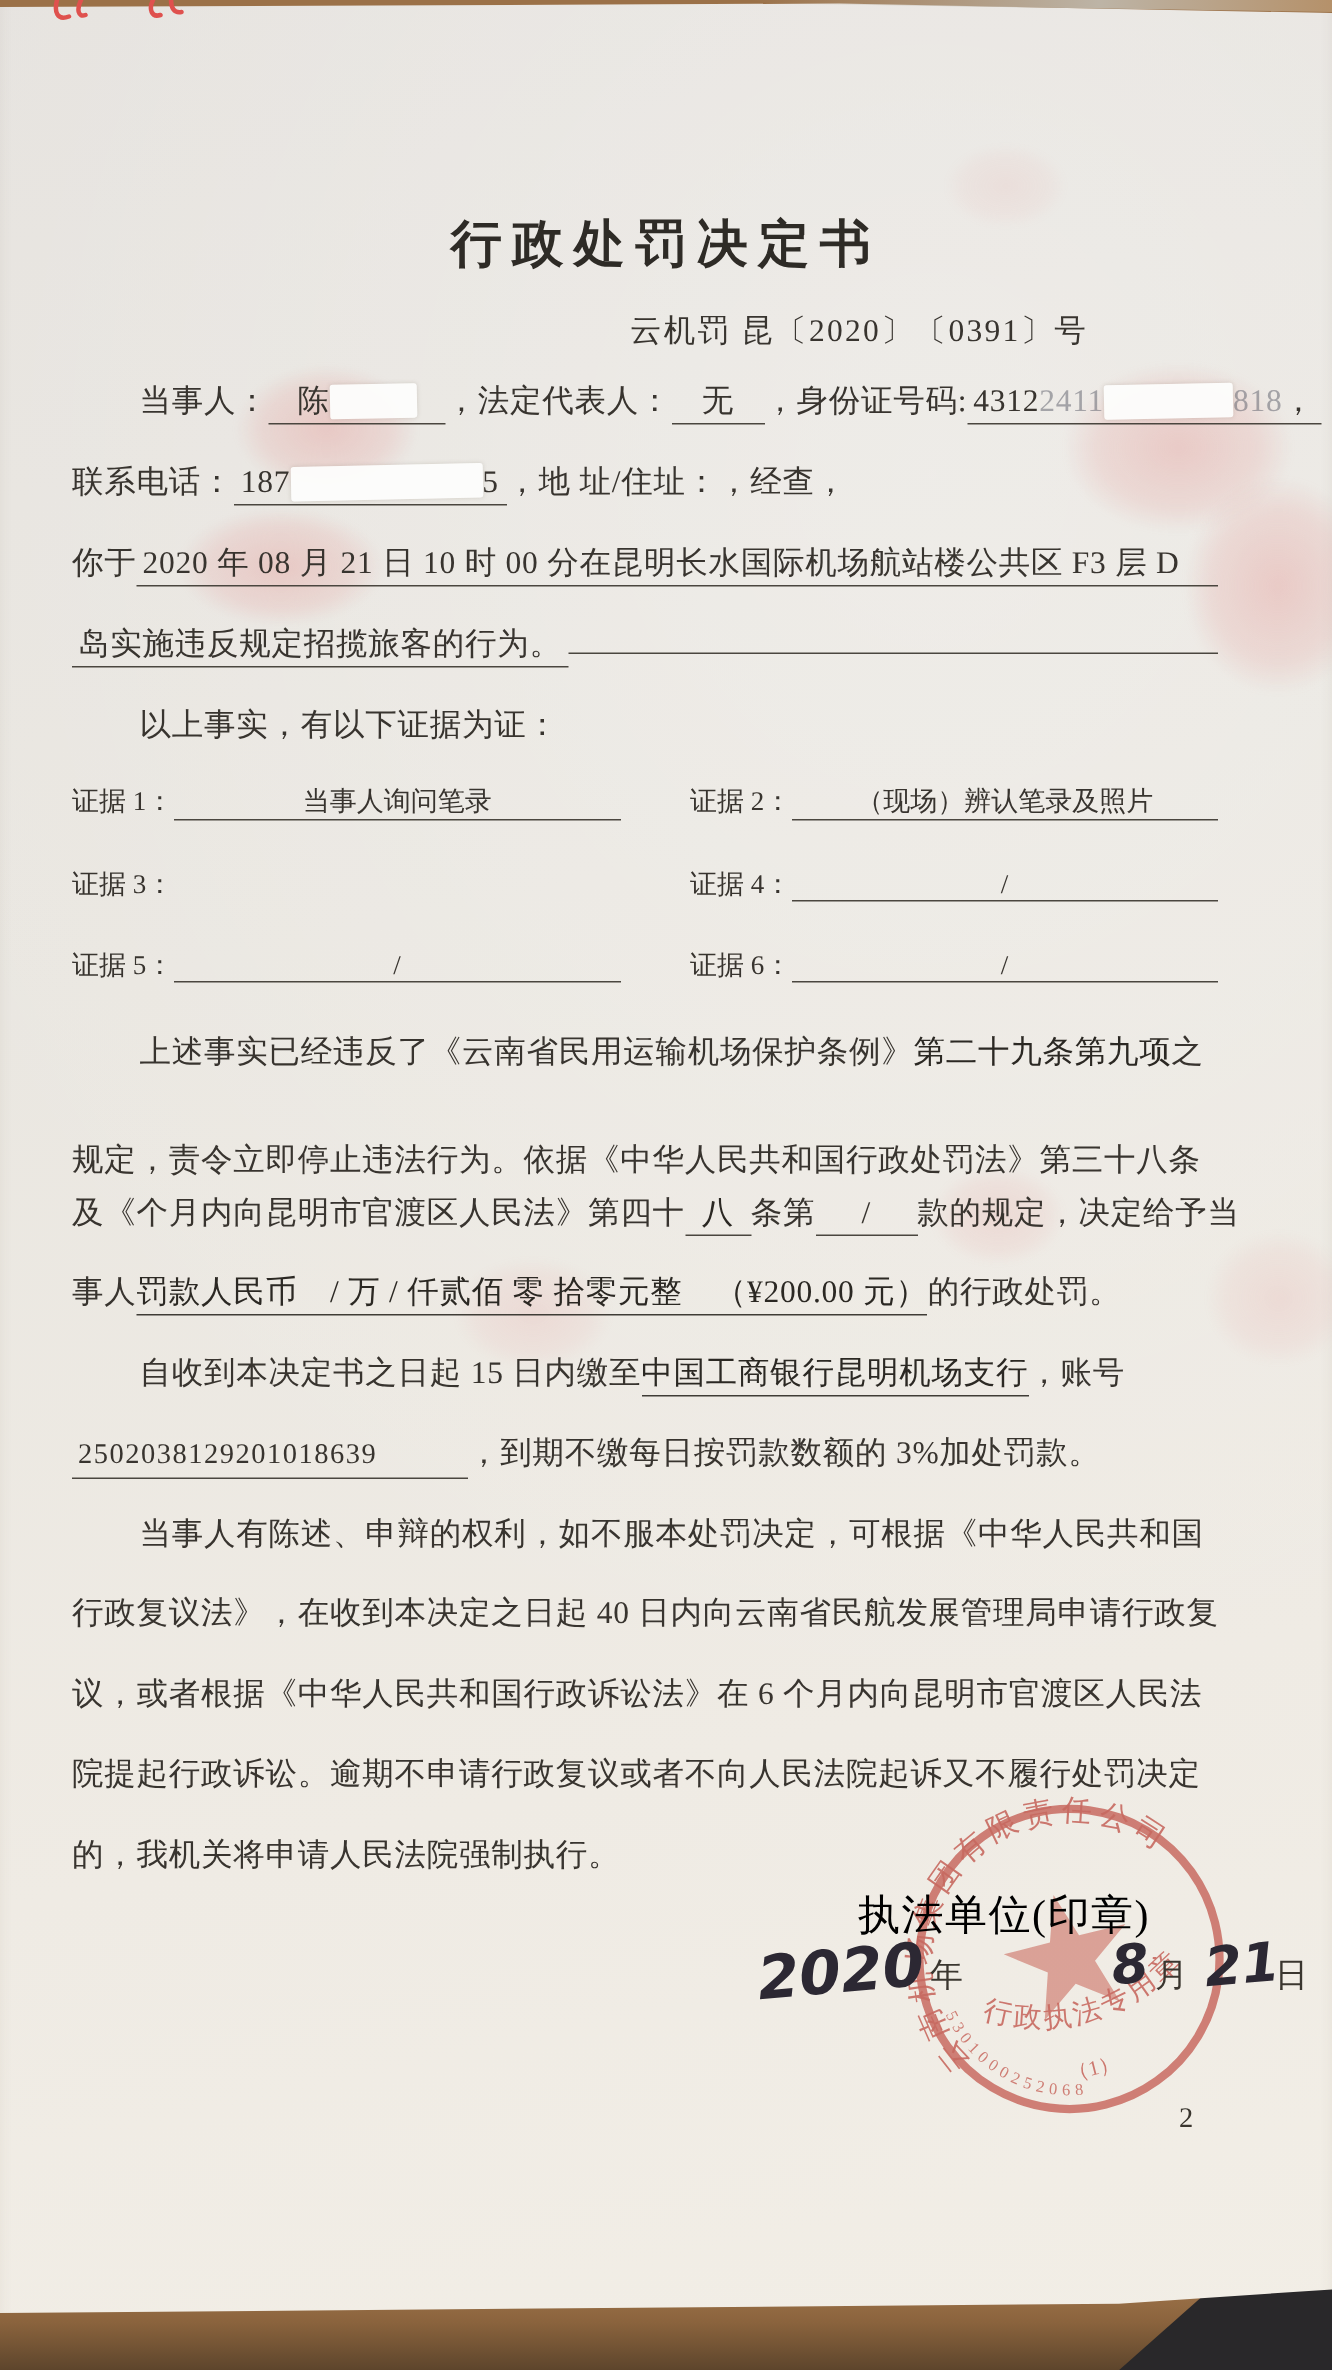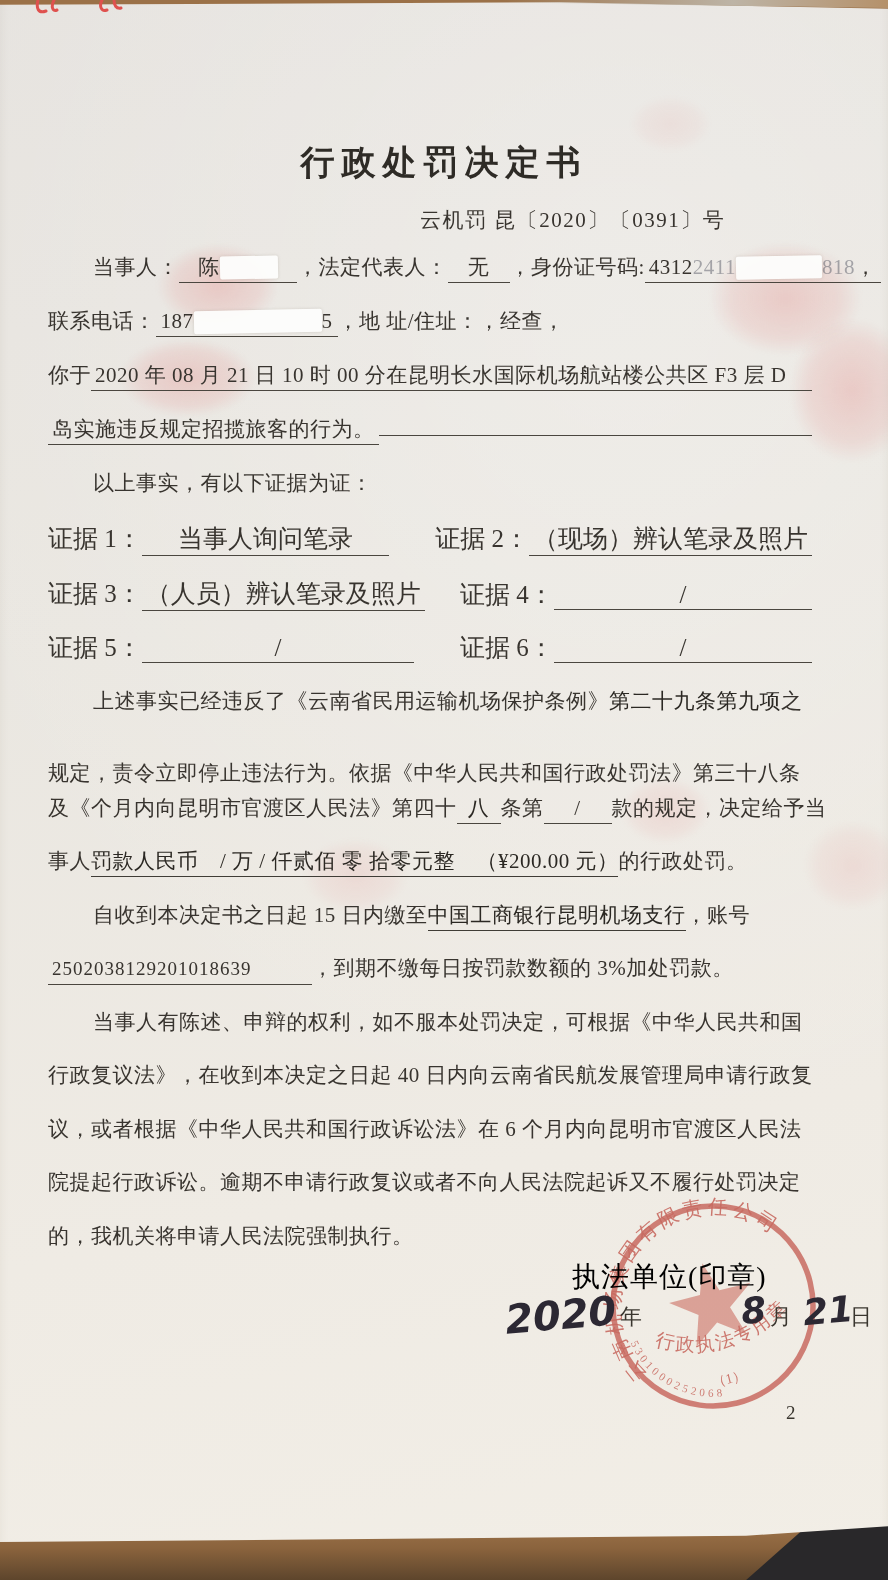--- a/index.html
+++ b/index.html
@@ -40,22 +40,22 @@
   .faint{color:rgba(90,92,104,.5);}
   .redact{display:inline-block;height:23px;vertical-align:-5px;border-radius:2px;
           background:rgba(253,253,252,.95);transform:rotate(-1.2deg);
           box-shadow:0 0 3px rgba(120,110,95,.25);}
   .addr-wrap{position:relative;}
   .addr-cover{position:absolute;left:66px;right:-4px;top:5px;height:15px;border-radius:2px;
           background:rgba(253,253,252,.88);transform:rotate(-.8deg);}
   .title{position:absolute;left:0;top:140px;width:792px;text-align:center;
          font-size:34px;font-weight:bold;letter-spacing:7px;color:#2e2b26;}
   .docnum{position:absolute;left:372px;top:206px;font-size:21px;letter-spacing:1.5px;}
-  .ev-row{position:absolute;left:0;width:100%;display:flex;font-size:25px;
-          align-items:flex-end;white-space:nowrap;}
+  .ev-row{position:absolute;left:0;width:100%;display:flex;font-size:18px;
+          align-items:flex-start;white-space:nowrap;}
   .ev-cell-l{display:flex;width:366px;align-items:baseline;}
   .ev-cell-r{display:flex;flex:1;margin-left:46px;align-items:baseline;}
   .ev-label{flex:none;}
   .ev-bl{flex:1;border-bottom:1.6px solid #4a463f;text-align:center;padding:0 4px;}
   .unit-label{position:absolute;left:572px;top:1258px;font-size:28px;letter-spacing:1px;z-index:6;}
   .date-line{position:absolute;left:455px;top:1288px;width:380px;height:54px;z-index:6;
              color:#2c2833;}
   .date-line .printed{position:absolute;font-size:22px;color:#3a362f;top:14px;}
   .hand{position:absolute;font-family:"DejaVu Sans","Liberation Sans",sans-serif;
         font-style:italic;font-weight:700;font-size:36px;transform:rotate(-5deg);}
@@ -128,21 +128,20 @@
           <span class="ev-bl">当事人询问笔录</span>
         </span>
       <span class="ev-cell-r">
           <span class="ev-label">证据 2：</span>
           <span class="ev-bl">（现场）辨认笔录及照片</span>
         </span>
     </div>
     <div class="ev-row" style="top:577px">
       <span class="ev-cell-l">
           <span class="ev-label">证据 3：</span>
-          <span class="ev-bl">（人员）辨认笔录及照片</span>
         </span>
       <span class="ev-cell-r">
           <span class="ev-label">证据 4：</span>
           <span class="ev-bl">/</span>
         </span>
     </div>
     <div class="ev-row" style="top:631px">
       <span class="ev-cell-l">
           <span class="ev-label">证据 5：</span>
           <span class="ev-bl">/</span>

